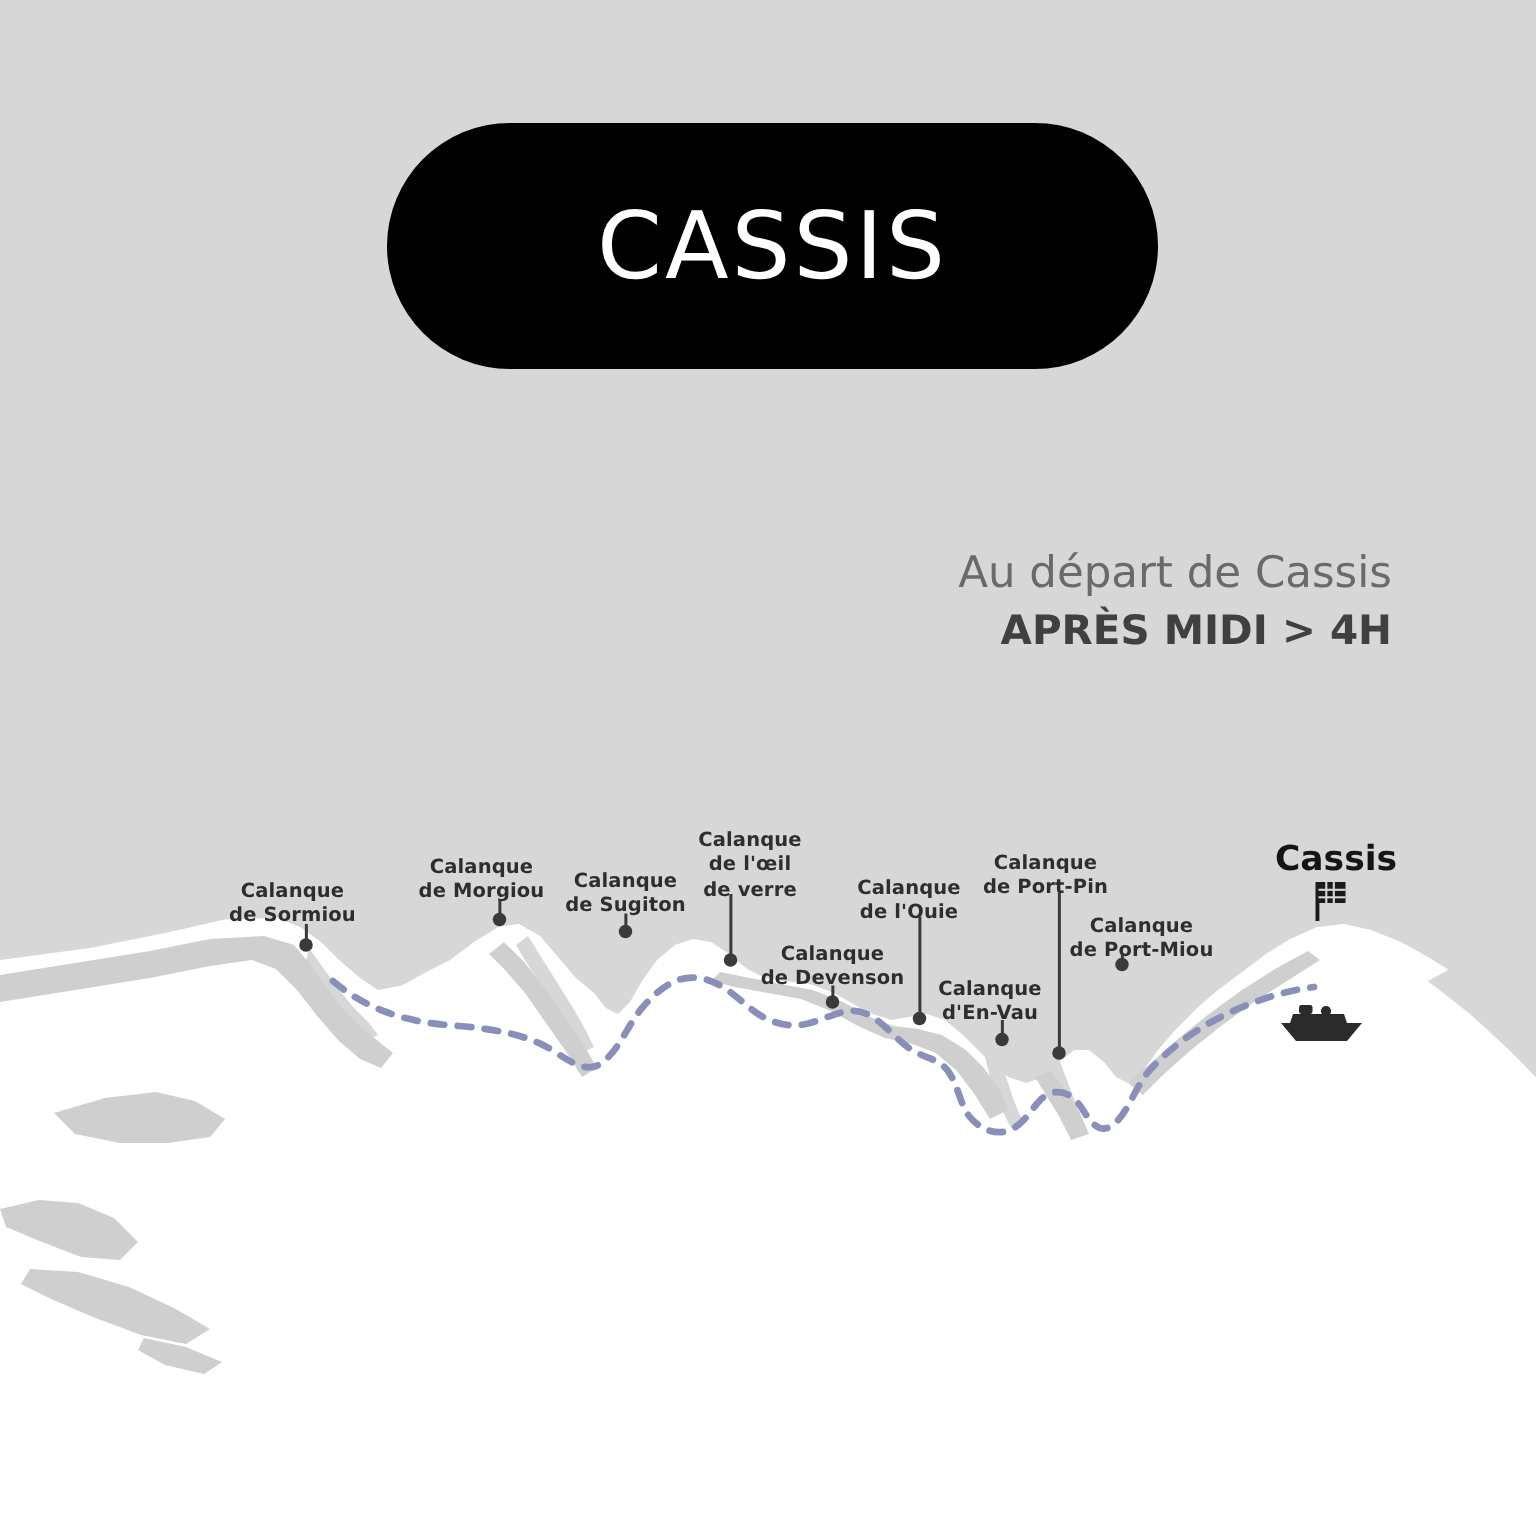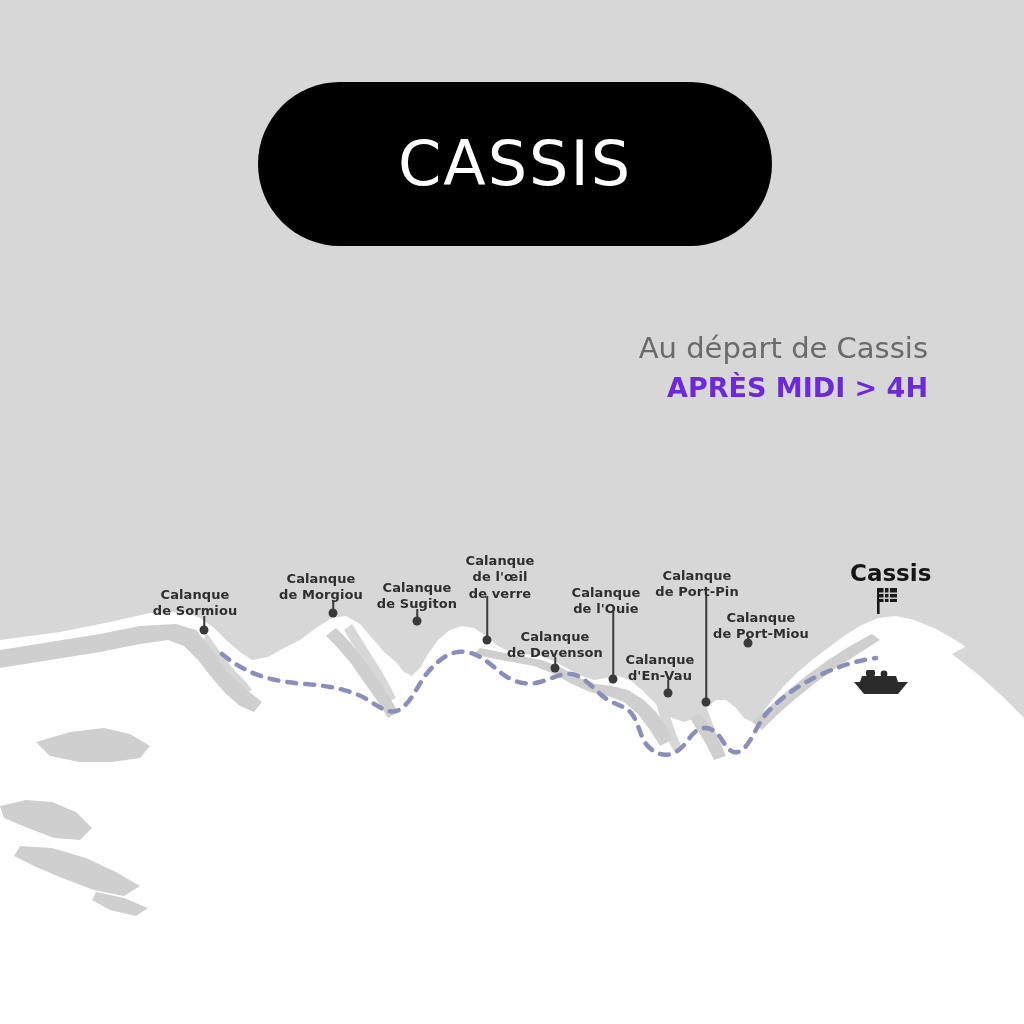--- a/index.html
+++ b/index.html
@@ -55,23 +55,24 @@
     right: 96px;
     top: 330px;
     text-align: right;
   }
   .subtitle-line1 {
     color: #6a6a6a;
     font-size: 29px;
     font-weight: 400;
     line-height: 1.25;
     white-space: nowrap;
+    margin-top: 33px;
   }
   .subtitle-line2 {
-    color: #6d28d9;
+    color: #404040;
     font-size: 27px;
     font-weight: 700;
     line-height: 1.25;
     margin-top: 5px;
     white-space: nowrap;
   }
   
   .poi-label {
     position: absolute;
     color: #2e2e2e;

